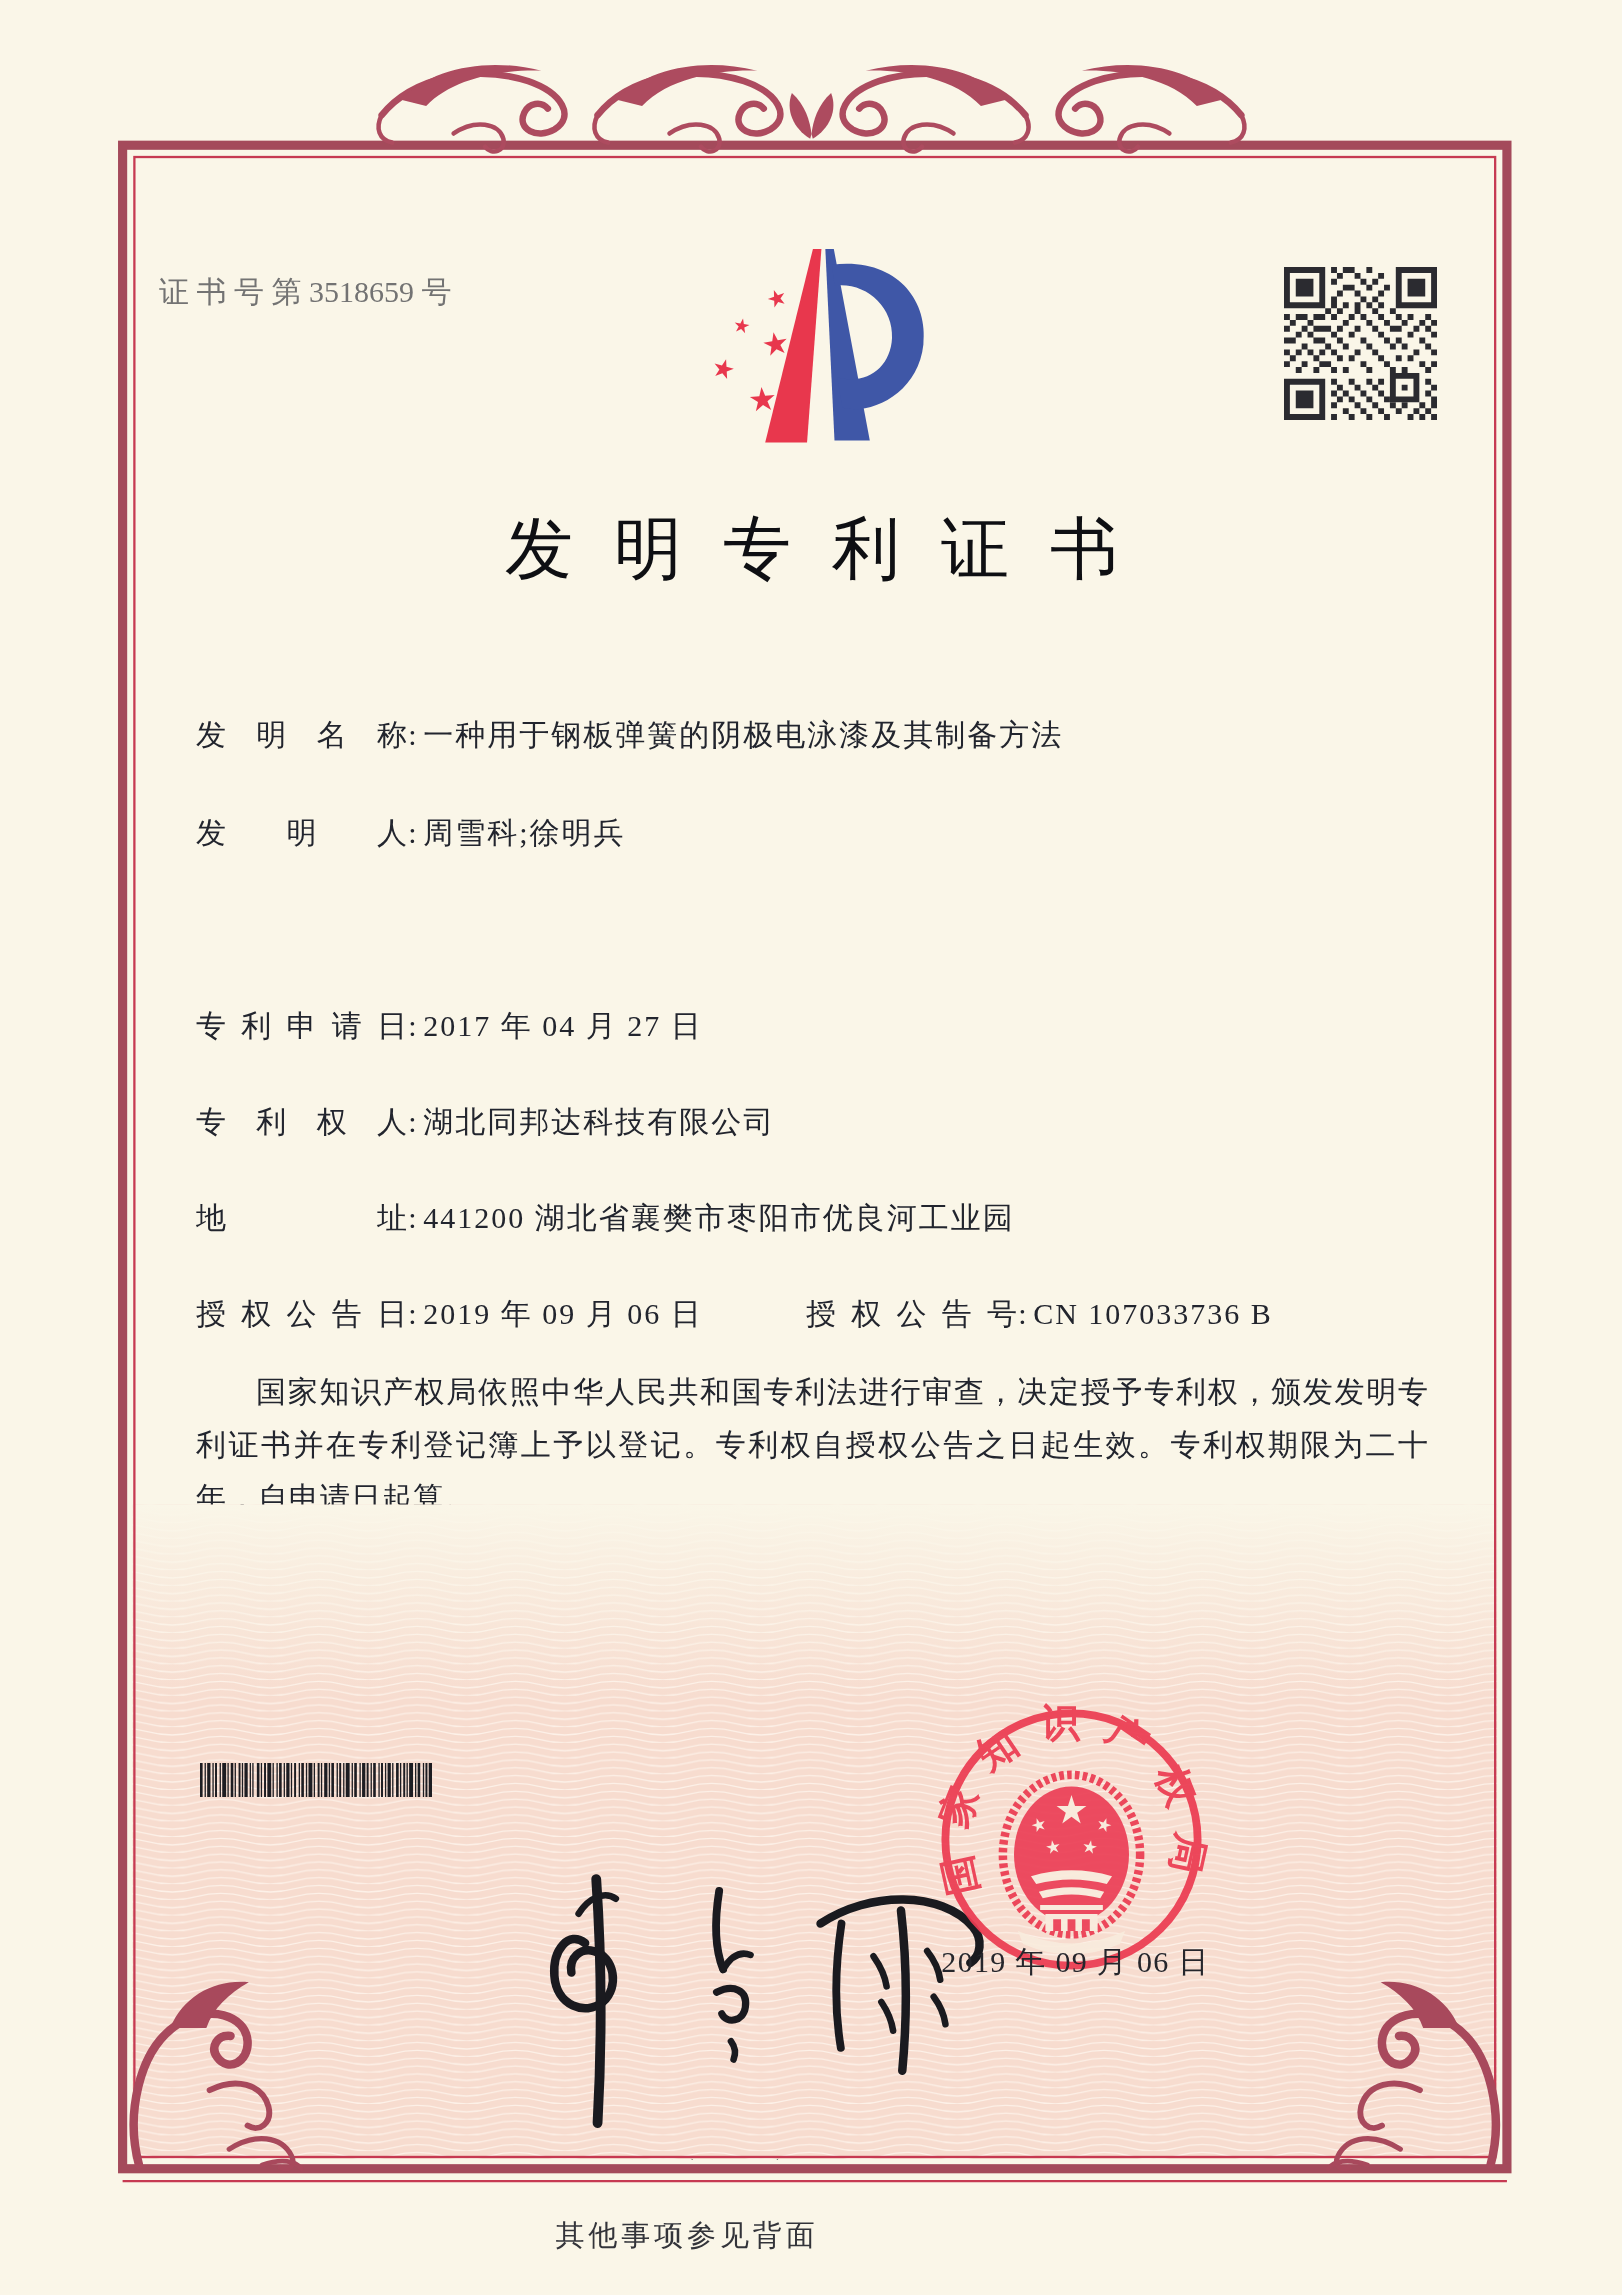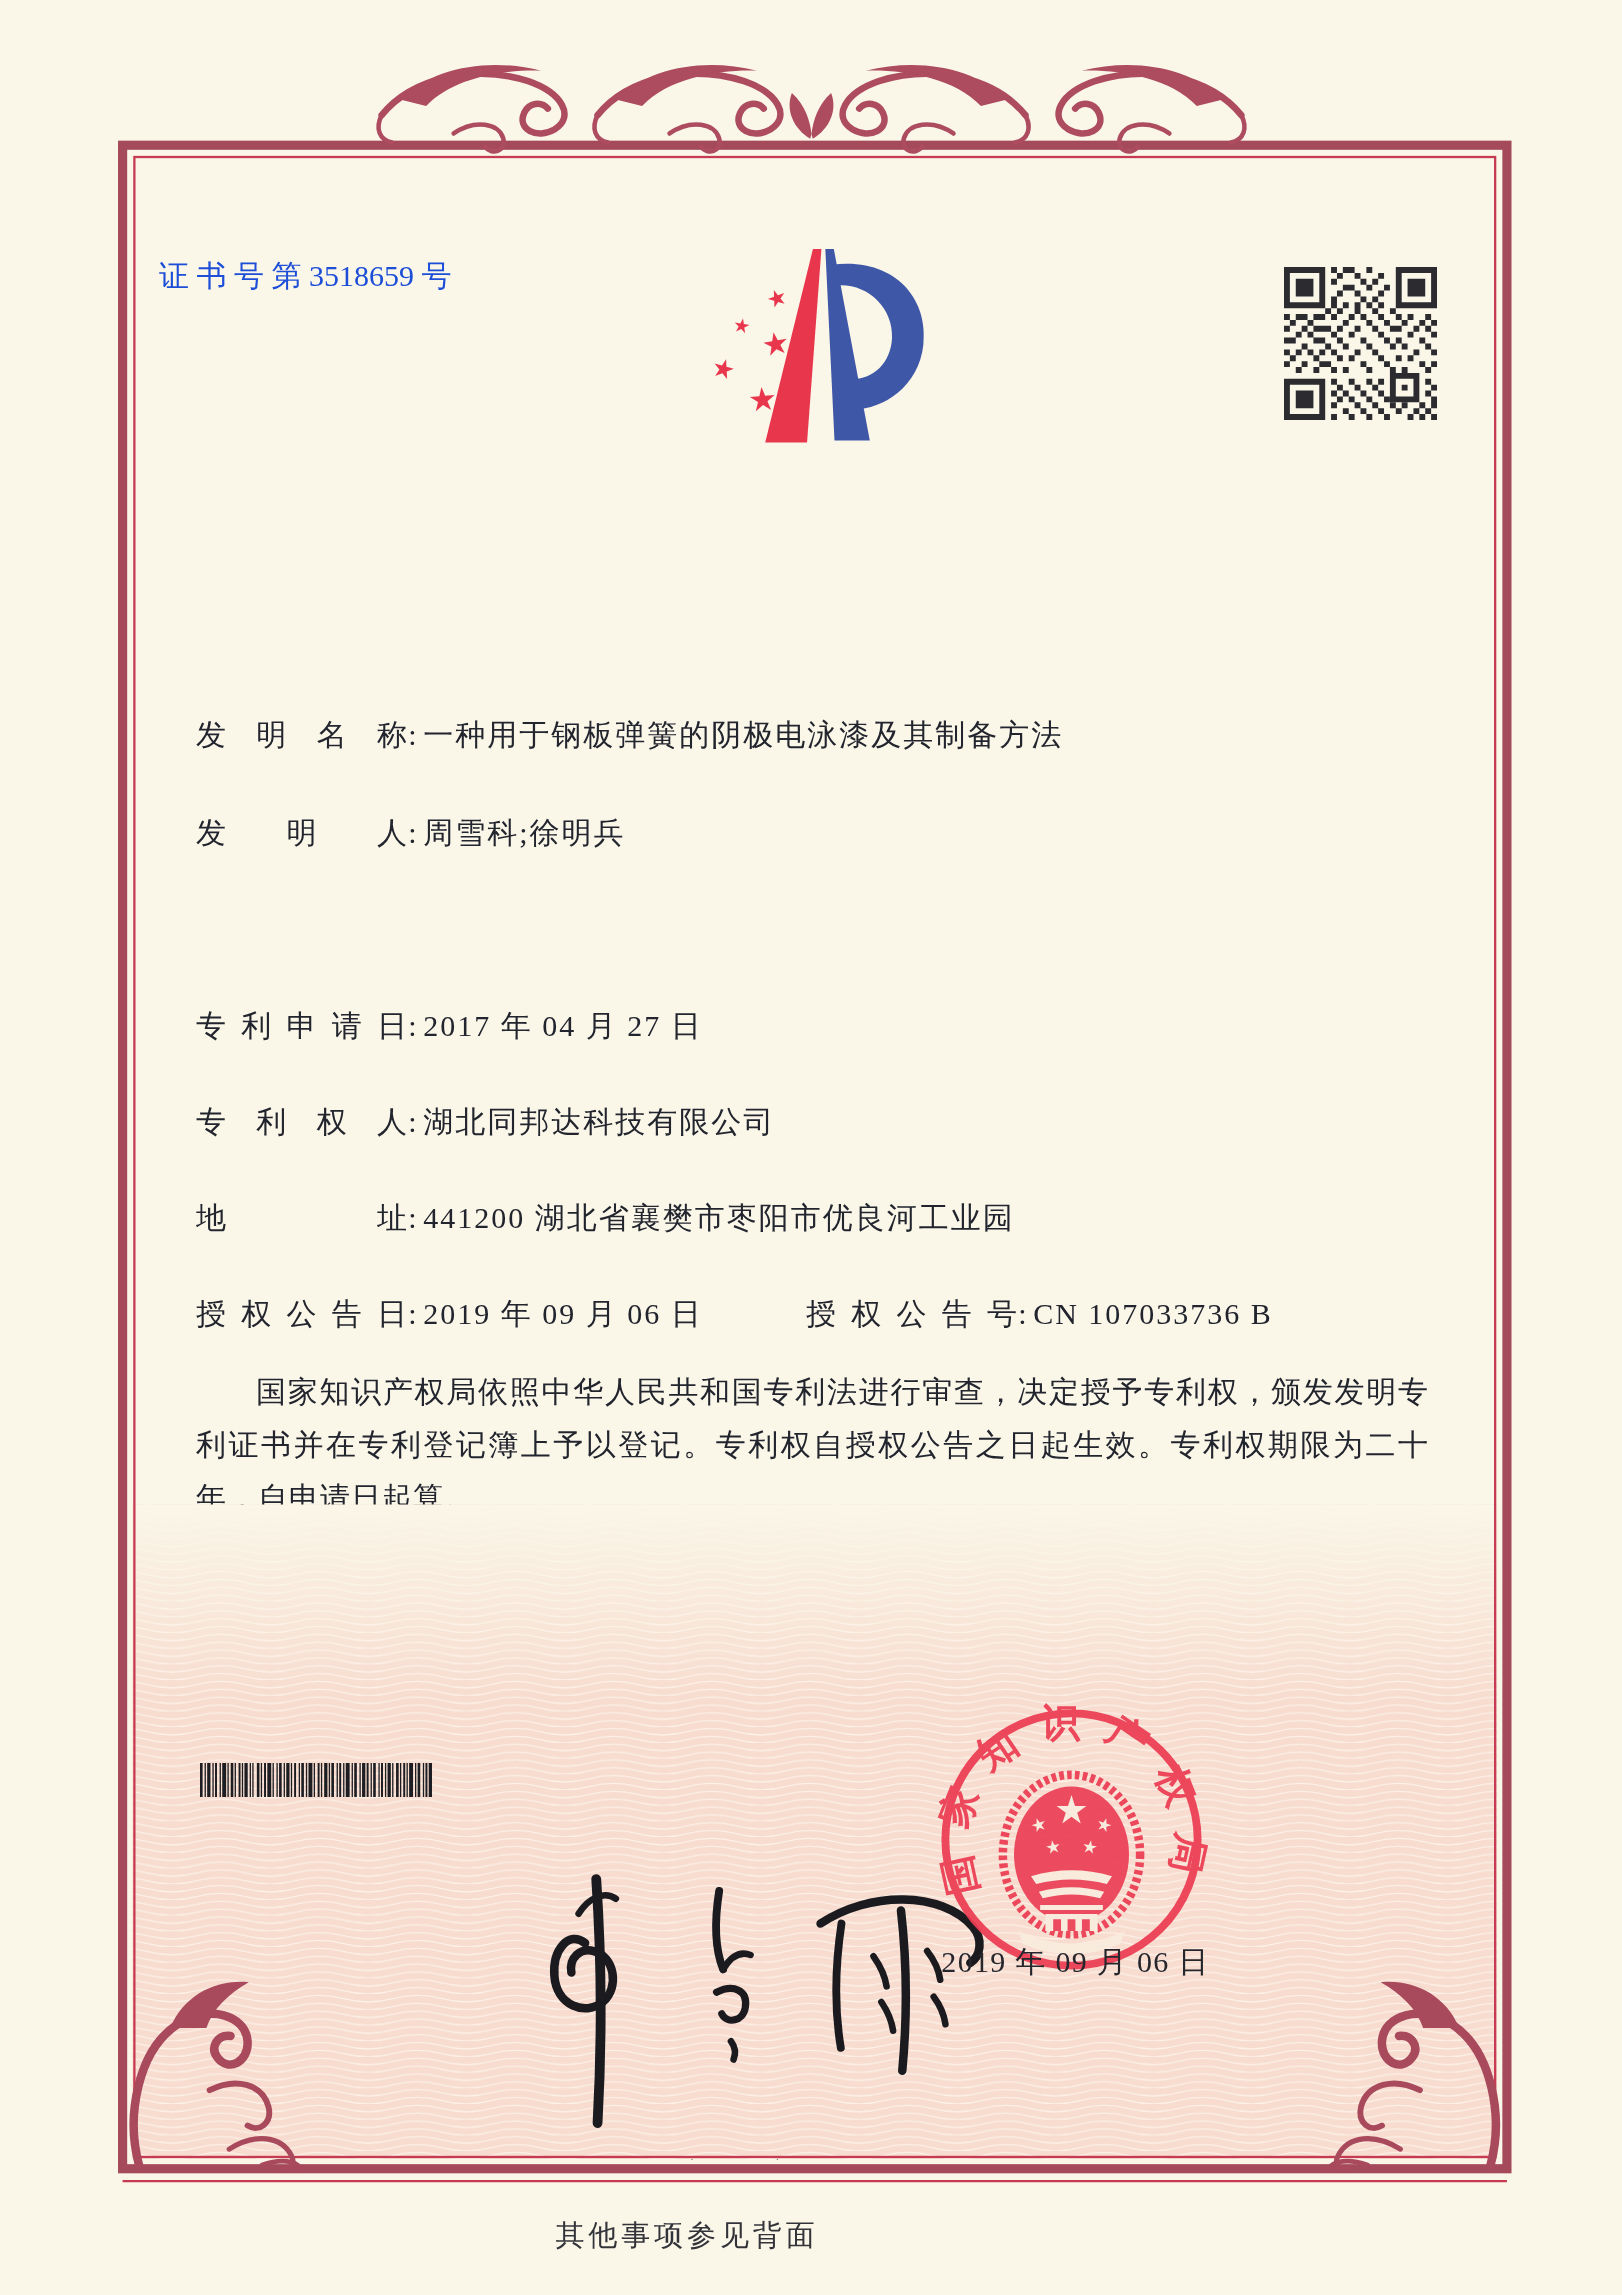--- a/index.html
+++ b/index.html
@@ -1,19 +1,19 @@
 <!DOCTYPE html>
 <html style="font-size:10.5px"><head>
 <meta charset="utf-8">
 <style>
   html,body{margin:0;padding:0;background:#e9e6da;}
   #page{position:relative;width:1623px;height:2295px;background:#faf6e8;overflow:hidden;
         font-family:"Liberation Serif","DejaVu Serif",serif;}
   .abs{position:absolute;}
-  #certno{left:159px;top:256px;font-size:30px;color:#1d4ed8;white-space:nowrap;}
+  #certno{left:159px;top:272px;font-size:30px;color:#737373;white-space:nowrap;}
   #title{left:0;right:0;top:504px;text-align:center;font-size:68px;letter-spacing:41px;
          text-indent:41px;color:#0e0f13;white-space:nowrap;}
   .frow{position:absolute;left:196px;width:1315px;font-size:30px;color:#22252e;white-space:nowrap;}
   .flabel{display:inline-block;width:211px;text-align:justify;text-align-last:justify;}
   .fcolon{display:inline-block;margin:0 6.5px 0 1.3px;}
   .fvalue{letter-spacing:2px;}
   .fpair2{position:absolute;left:610px;top:0;white-space:nowrap;}
   #paras{left:196px;top:1365px;width:1233px;font-size:30px;line-height:53px;
          text-align:justify;color:#22252e;letter-spacing:1px;}
   #paras p{margin:0;text-indent:60px;}
@@ -116,20 +116,21 @@
       M72 171h9v9h-9z M99 171h9v9h-9z M126 171h9v9h-9z M144 171h9v9h-9z M216 171h9v9h-9z
       M81 180h9v9h-9z M108 180h9v9h-9z M135 180h9v9h-9z M225 180h9v9h-9z
       M72 189h9v9h-9z M90 189h9v9h-9z M117 189h9v9h-9z M144 189h9v9h-9z M216 189h9v9h-9z
       M81 198h9v9h-9z M99 198h9v9h-9z M126 198h9v9h-9z M153 198h9v9h-9z M225 198h9v9h-9z
       M72 207h9v9h-9z M108 207h9v9h-9z M135 207h9v9h-9z M162 207h9v9h-9z M180 207h9v9h-9z M207 207h9v9h-9z M225 207h9v9h-9z
       M90 216h9v9h-9z M117 216h9v9h-9z M144 216h9v9h-9z M171 216h9v9h-9z M198 216h9v9h-9z M216 216h9v9h-9z
       M72 225h9v9h-9z M99 225h9v9h-9z M126 225h9v9h-9z M153 225h9v9h-9z M189 225h9v9h-9z M207 225h9v9h-9z M225 225h9v9h-9z"></path>
   </svg>
 
   <div class="abs" id="certno">证 书 号 第 3518659 号</div>
+  <div class="abs" id="title">发明专利证书</div>
 
   <div class="frow" style="top:813px">
     <span class="flabel">发明人</span><span class="fcolon">:</span><span class="fvalue">周雪科;徐明兵</span>
   </div>
   <div class="frow" style="top:715px">
     <span class="flabel">发明名称</span><span class="fcolon">:</span><span class="fvalue">一种用于钢板弹簧的阴极电泳漆及其制备方法</span>
   </div>
   <div class="frow" style="top:1006px">
     <span class="flabel">专利申请日</span><span class="fcolon">:</span><span class="fvalue">2017 年 04 月 27 日</span>
   </div>

